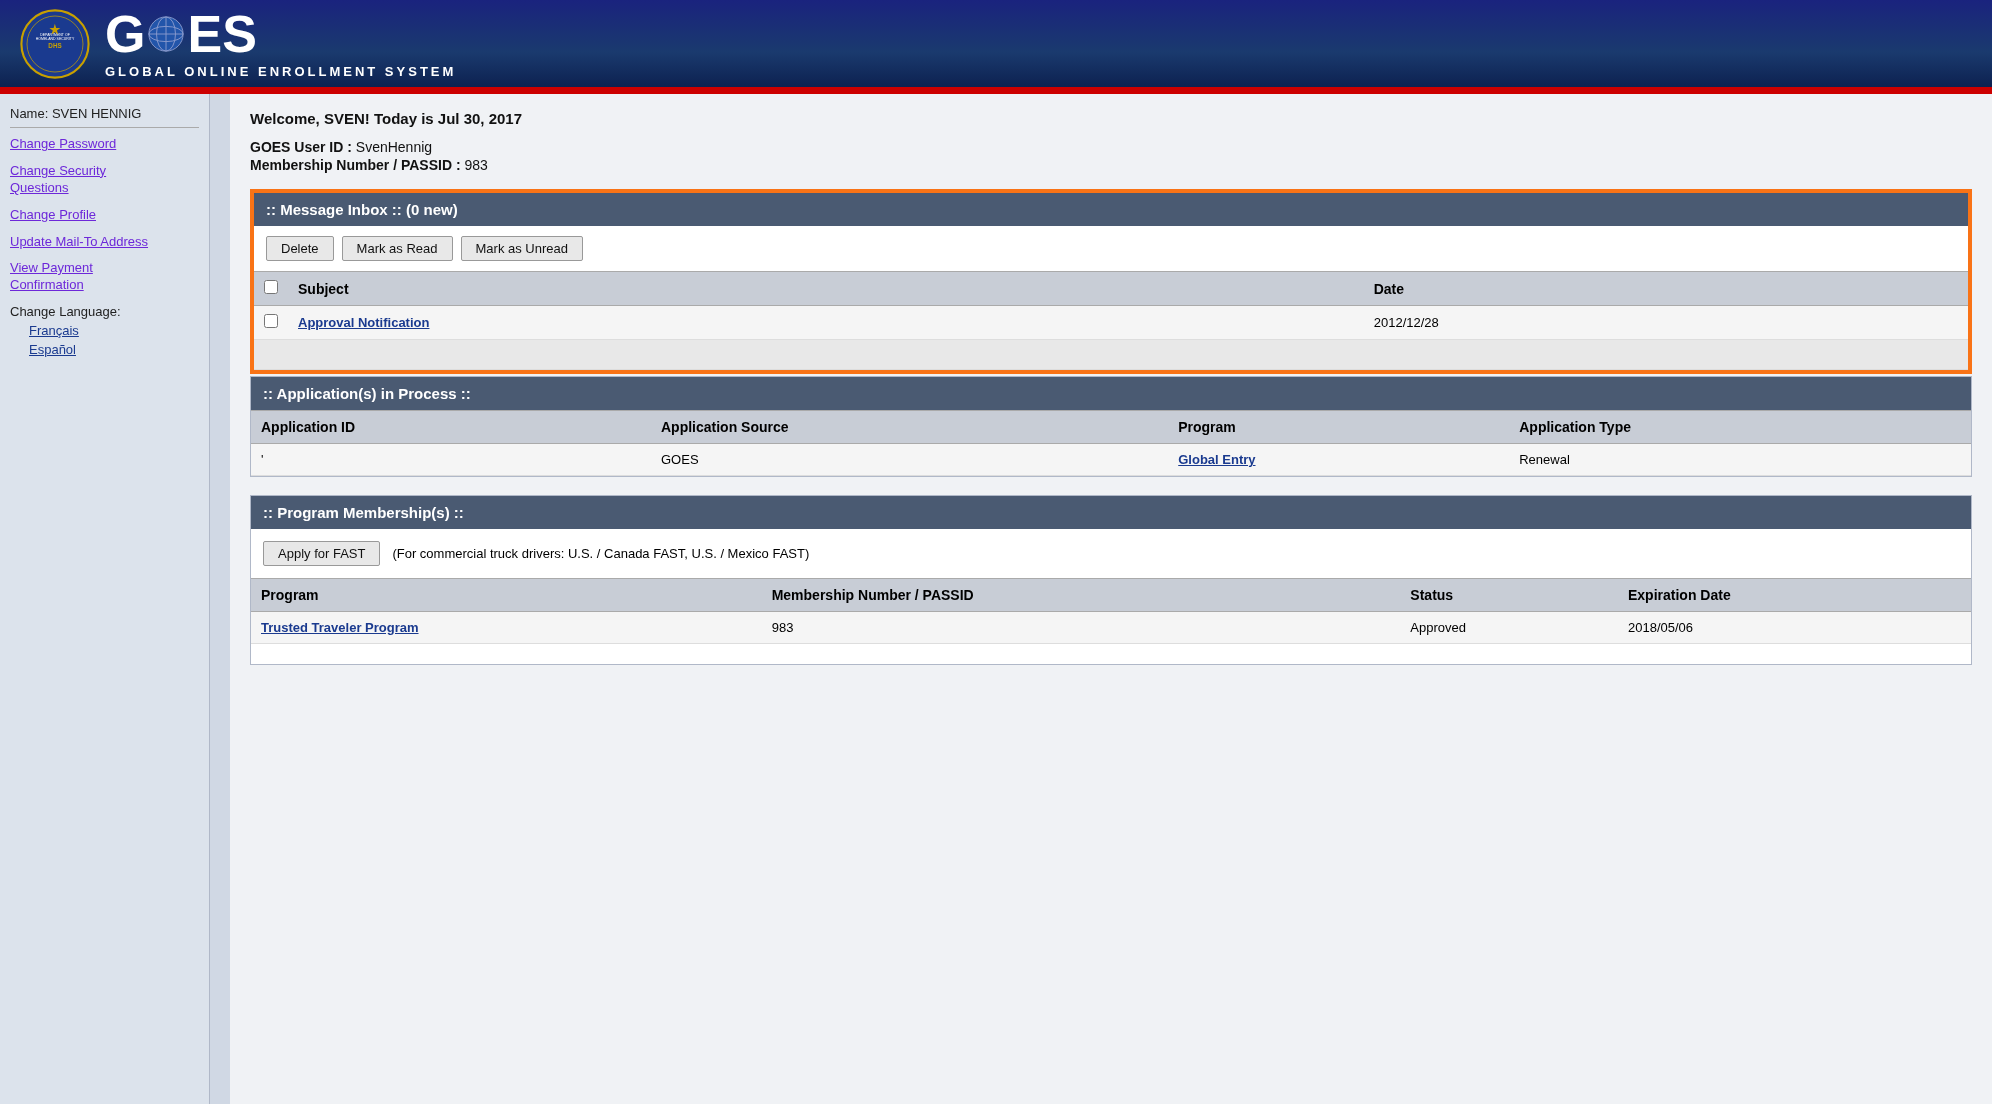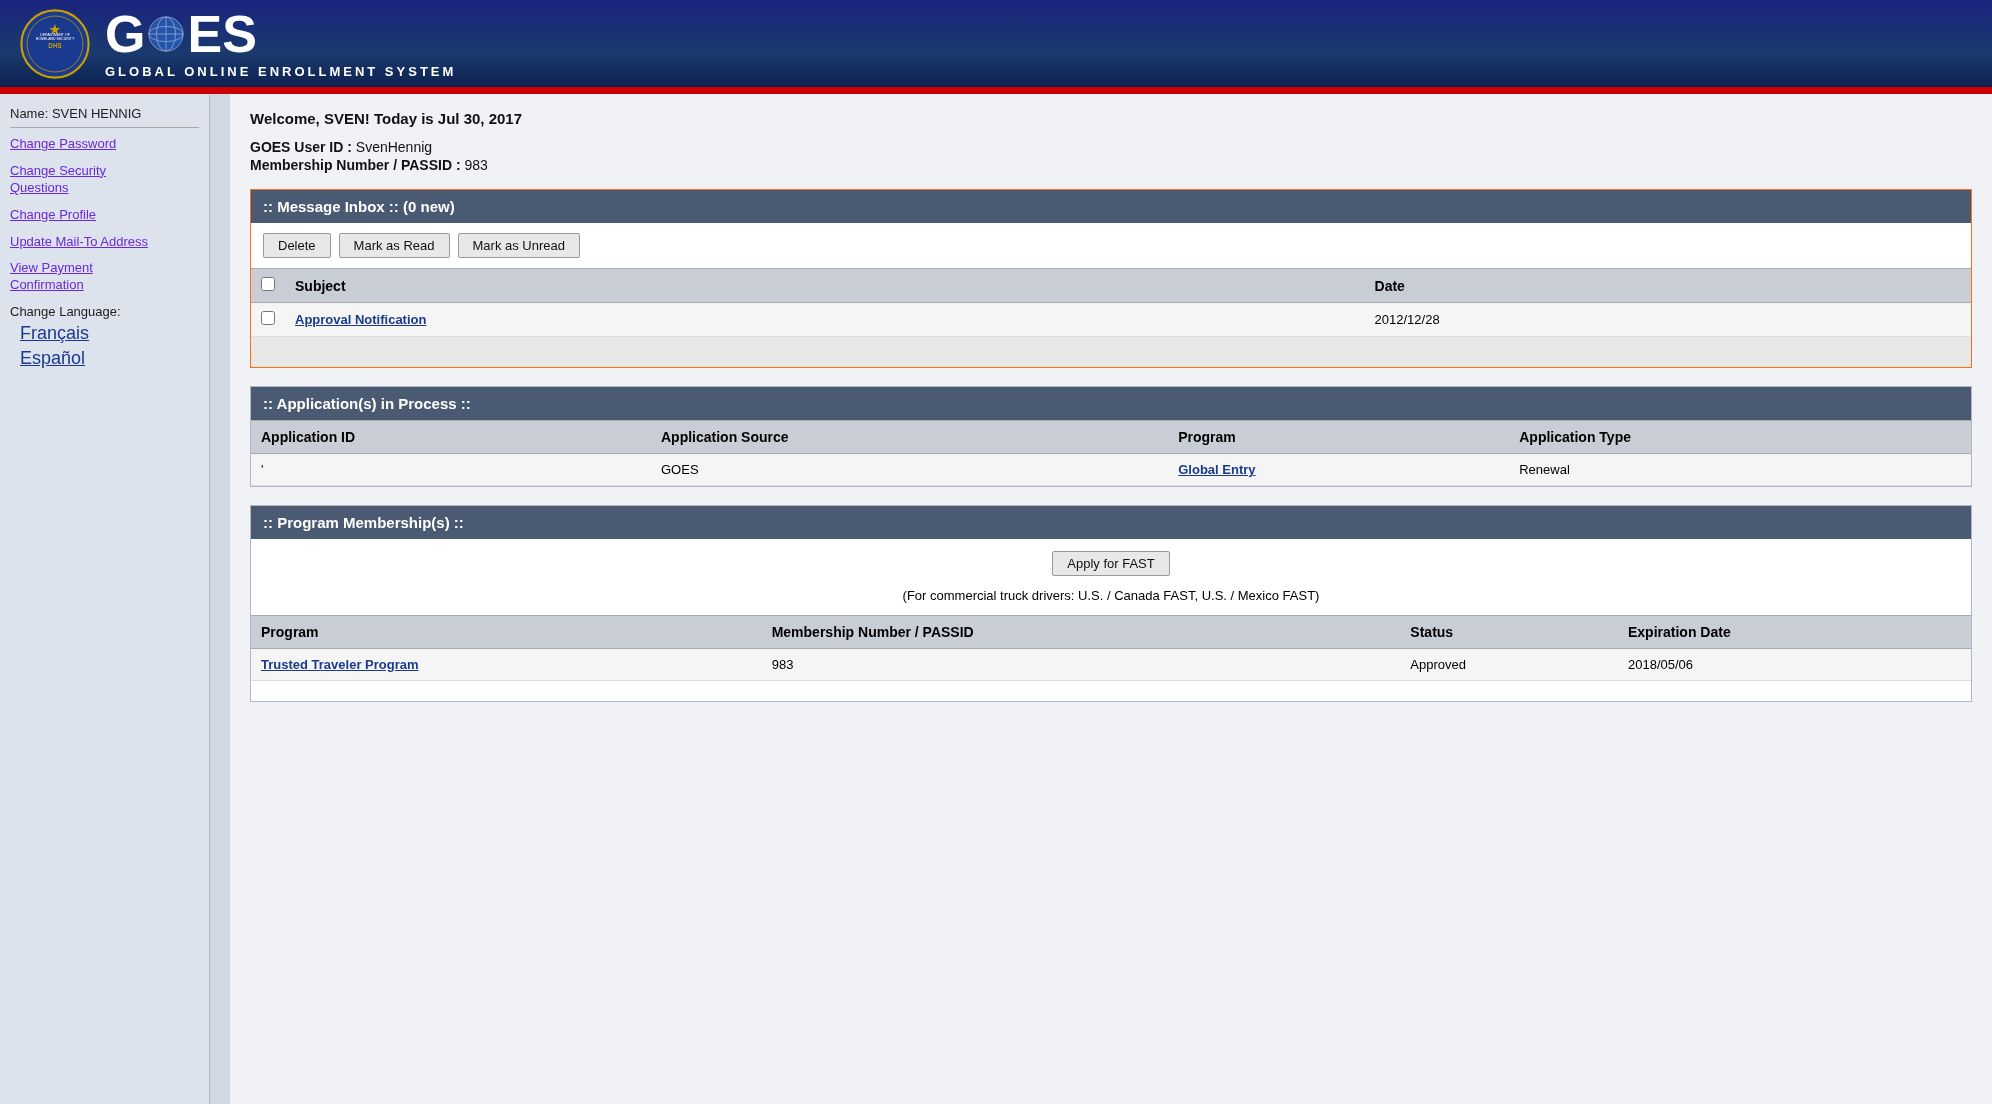--- a/index.html
+++ b/index.html
@@ -83,22 +83,22 @@
       margin-top: 6px;
       font-size: 13px;
       color: #222;
       margin-bottom: 4px;
     }
     .sidebar-lang-link {
       display: block;
       color: #1a3a8f;
       text-decoration: underline;
       cursor: pointer;
-      font-size: 18px;
-      margin-left: 10px;
+      font-size: 13px;
+      margin-left: 19px;
       margin-bottom: 4px;
     }
 
     
     .content {
       flex: 1;
       padding: 16px 20px;
       background: #f0f2f5;
     }
 
@@ -116,22 +116,22 @@
       color: white;
       font-size: 15px;
       font-weight: bold;
       padding: 8px 12px;
       margin-bottom: 0;
     }
 
     
     .inbox-section {
       background: #fca5a5;
-      border: 1px solid #f97316;
-      margin-bottom: 18px;
+      border: 4px solid #f97316;
+      margin-bottom: 2px;
     }
     .inbox-toolbar {
       padding: 10px 12px;
       display: flex;
       gap: 8px;
       align-items: center;
       background: white;
     }
     .btn {
       padding: 4px 14px;
@@ -204,21 +204,20 @@
       border: 1px solid #b0b8c8;
       margin-bottom: 24px;
     }
     .prog-toolbar {
       padding: 12px;
       background: white;
       display: flex;
       align-items: center;
       gap: 12px;
       font-size: 13px;
-      flex-direction: column;
     }
     .prog-table {
       width: 100%;
       border-collapse: collapse;
     }
     .prog-table th {
       background: #c8cdd6;
       padding: 8px 10px;
       text-align: left;
       font-size: 14px;

